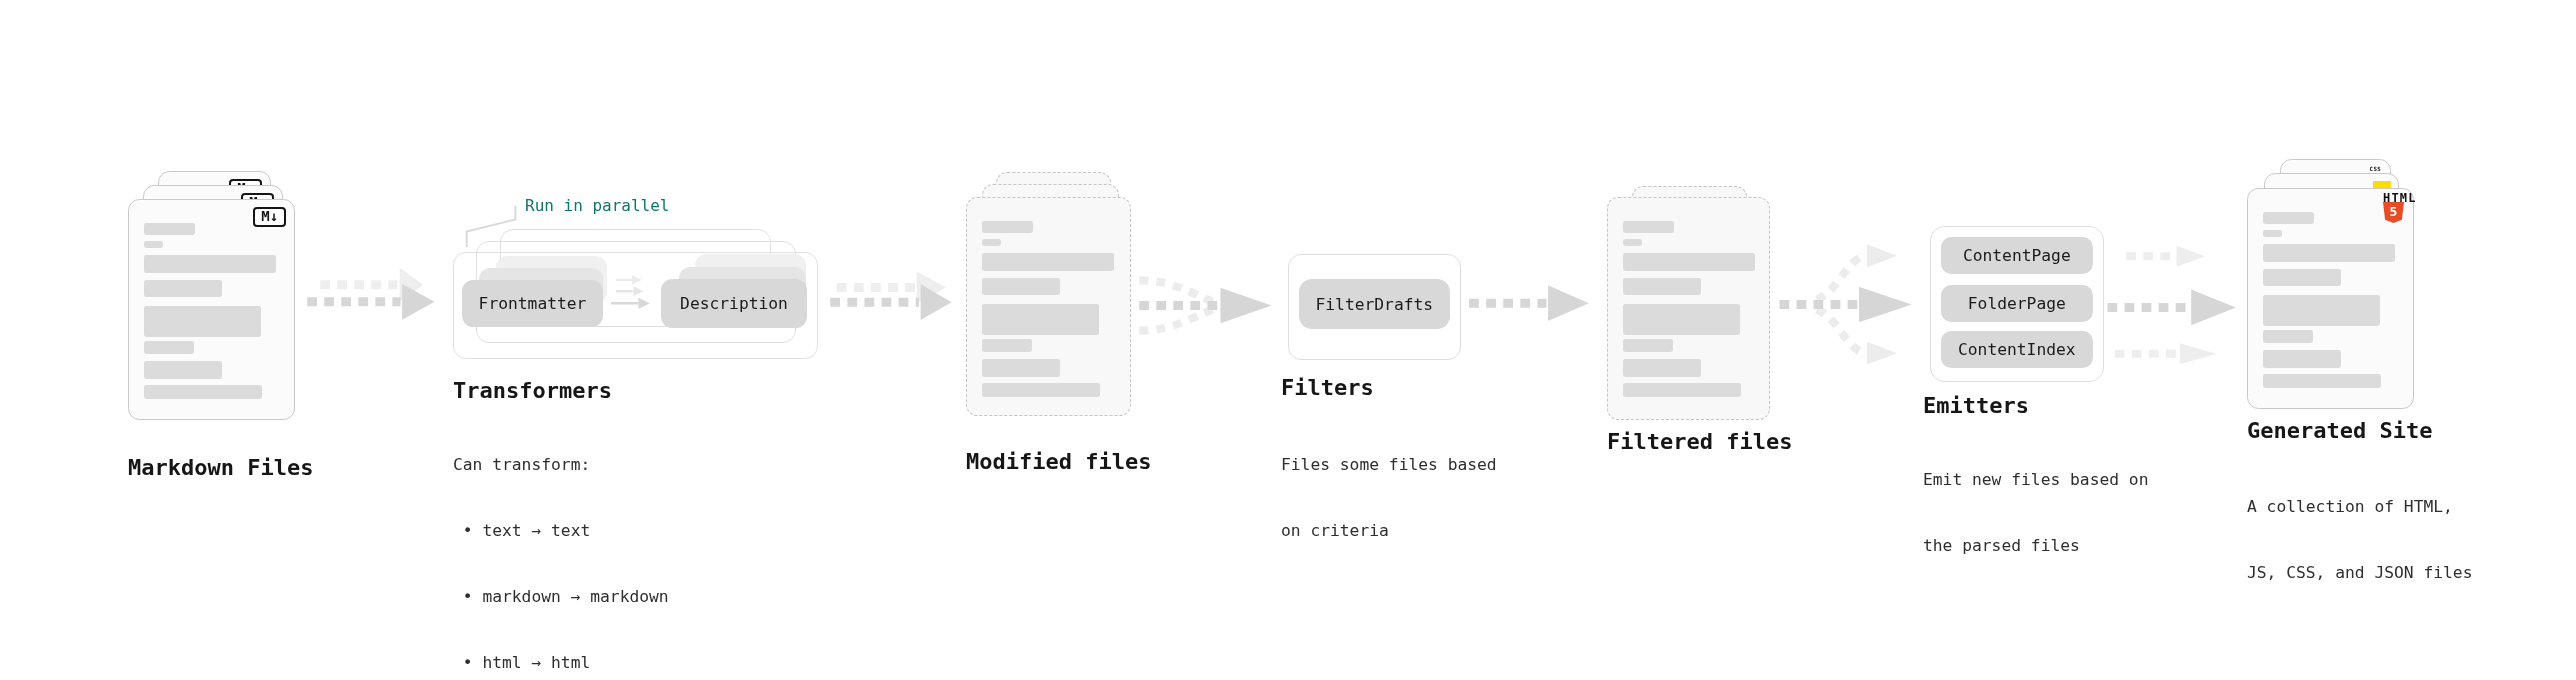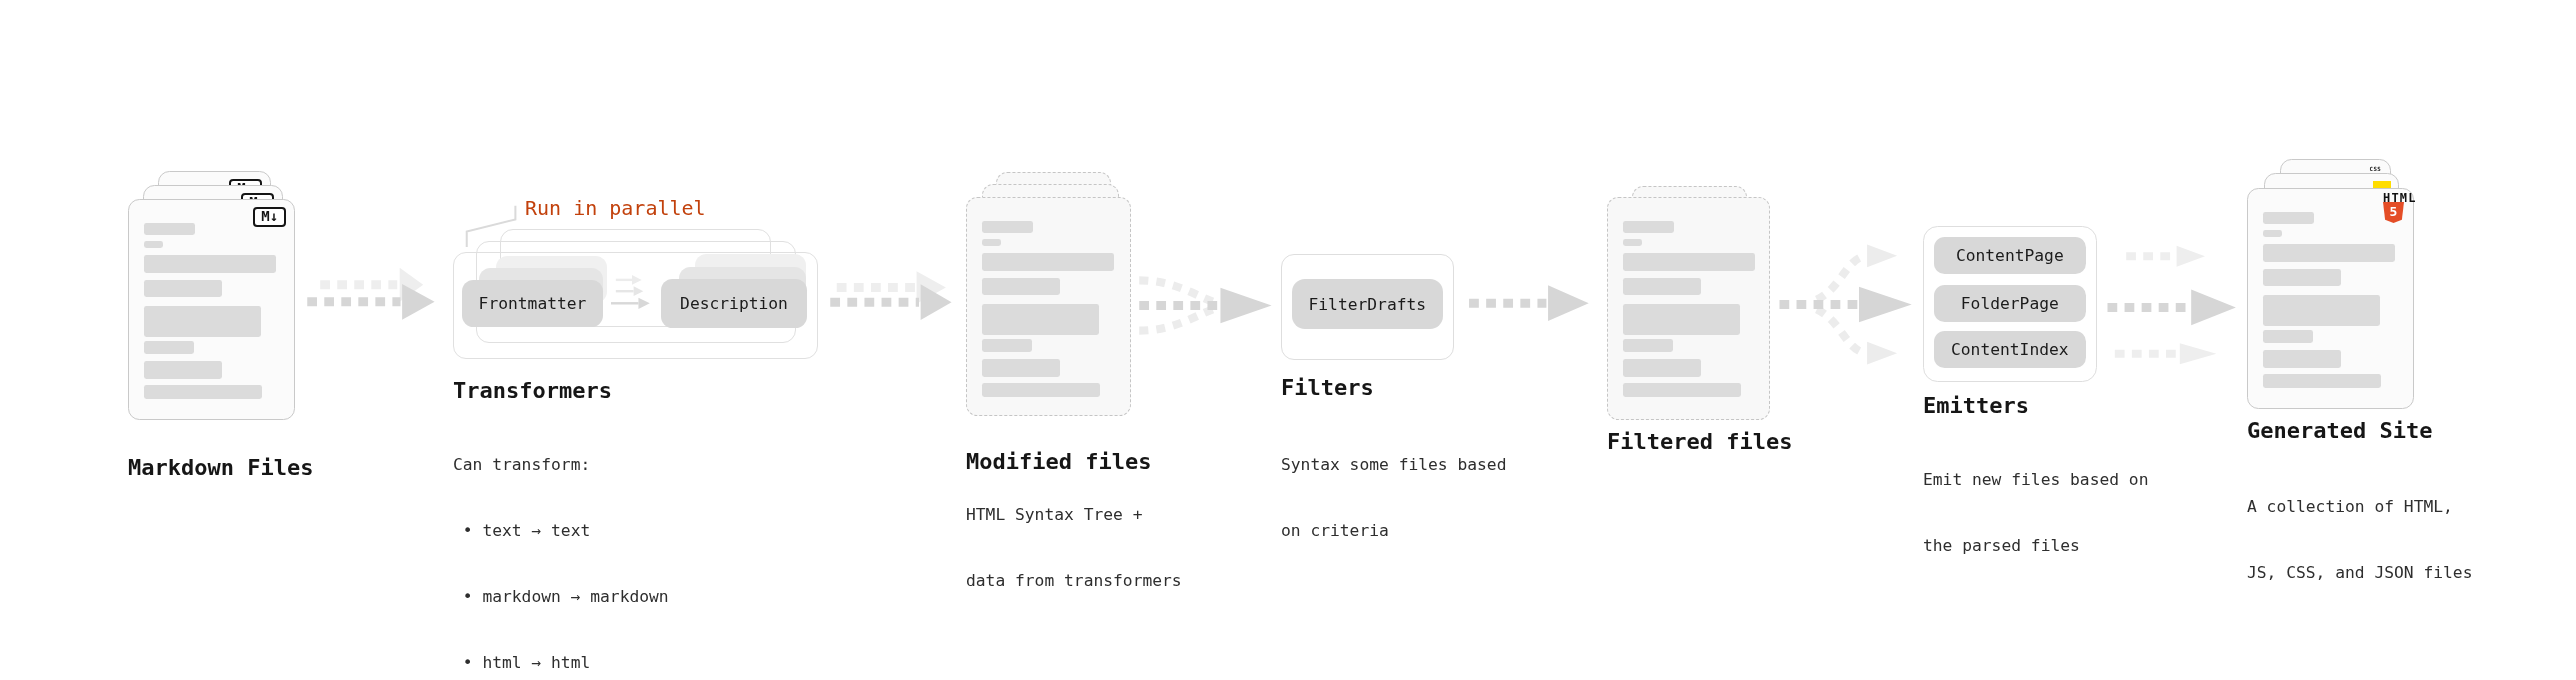--- a/index.html
+++ b/index.html
@@ -38,30 +38,30 @@
   .h5badge .s{margin-top:0.8px;height:21px;background:#e44d26;color:#fff;
               font-weight:bold;font-size:13px;line-height:19.5px;
               clip-path:polygon(0 0,100% 0,90% 85%,50% 100%,10% 85%);}
   .jsbadge{position:absolute;top:7.3px;right:7.3px;width:18px;height:14px;background:#ffdd00;}
   .cssbadge{position:absolute;top:6.5px;right:6.5px;width:16.3px;text-align:center;}
   .cssbadge .t{font-size:5.7px;font-weight:bold;color:#111;line-height:5.7px;letter-spacing:0.4px;}
   .cssbadge .b{height:2.4px;background:#2b6df0;margin-top:0.8px;border-radius:0.8px;}
 
   
   .outline{position:absolute;box-sizing:border-box;border:1.6px solid #e0e0e0;border-radius:13px;}
-  .panel{position:absolute;box-sizing:border-box;border:1.6px solid #dedede;border-radius:13px;background:#fff;}
+  .panel{position:absolute;box-sizing:border-box;border:1.6px solid #dedede;border-radius:13px;background:#fff;margin-left:7px;}
   .ghost{position:absolute;border-radius:11.4px;}
   .btn{position:absolute;box-sizing:border-box;background:#d8d8d8;border-radius:11.4px;
        color:#1b1b1b;font-size:16.3px;display:flex;align-items:center;justify-content:center;}
 
   
   .title{position:absolute;font-size:22px;font-weight:bold;color:#161616;
          line-height:28px;white-space:pre;}
   .desc{position:absolute;font-size:16.3px;color:#2e2e2e;line-height:22px;white-space:pre;}
-  .callout-text{position:absolute;font-size:20px;color:#c2410c;white-space:pre;}
+  .callout-text{position:absolute;font-size:16px;color:#0f766e;white-space:pre;}
 
   svg{position:absolute;overflow:visible;}
 </style>
 </head>
 <body>
 
 <div class="canvas">
 
   <div>
     <div class="card back" style="left:158px;top:171px;width:113px;">
@@ -141,38 +141,34 @@
         <i></i>
         <i></i>
         <i></i>
         <i></i>
         <i></i>
         <i></i>
         <i></i>
     </div>
   </div>
   <div class="title" style="left:966px;top:448px;">Modified files</div>
-  <div class="desc" style="left:966px;top:460px;">
-    <div>HTML Syntax Tree +</div>
-    <div>data from transformers</div>
-  </div>
 
   <svg style="left:1136px;top:268px;" width="138" height="75" viewBox="0 0 170 92">
     <path d="M4,15 C52,15 78,38 104,44" fill="none" stroke="#ececec" stroke-width="10" stroke-dasharray="11 10"></path>
     <path d="M4,77 C52,77 78,54 104,48" fill="none" stroke="#ececec" stroke-width="10" stroke-dasharray="11 10"></path>
     <line x1="4" y1="46" x2="102" y2="46" stroke="#d6d6d6" stroke-width="11" stroke-dasharray="12 9"></line>
     <polygon points="104,24 167,46 104,68" fill="#d6d6d6"></polygon>
   </svg>
 
   <div class="panel" style="left:1281px;top:254px;width:173px;height:106px;text-decoration:underline;">
     <div class="btn" style="left:9.8px;top:24.4px;width:151px;height:50px;border-radius:13px;">FilterDrafts</div>
   </div>
   <div class="title" style="left:1281px;top:374px;">Filters</div>
   <div class="desc" style="left:1281px;top:410px;">
-    <div>Syntax some files based</div>
+    <div>Files some files based</div>
     <div>on criteria</div>
   </div>
 
   <svg style="left:1465px;top:281px;" width="127" height="46" viewBox="0 0 156 56">
     <line x1="5" y1="27" x2="100" y2="27" stroke="#d6d6d6" stroke-width="11" stroke-dasharray="12 9"></line>
     <polygon points="102,5 152,27 102,49" fill="#d6d6d6"></polygon>
   </svg>
 
   <div>
     <div class="card dashed back" style="left:1632px;top:186px;width:115px;"></div>

